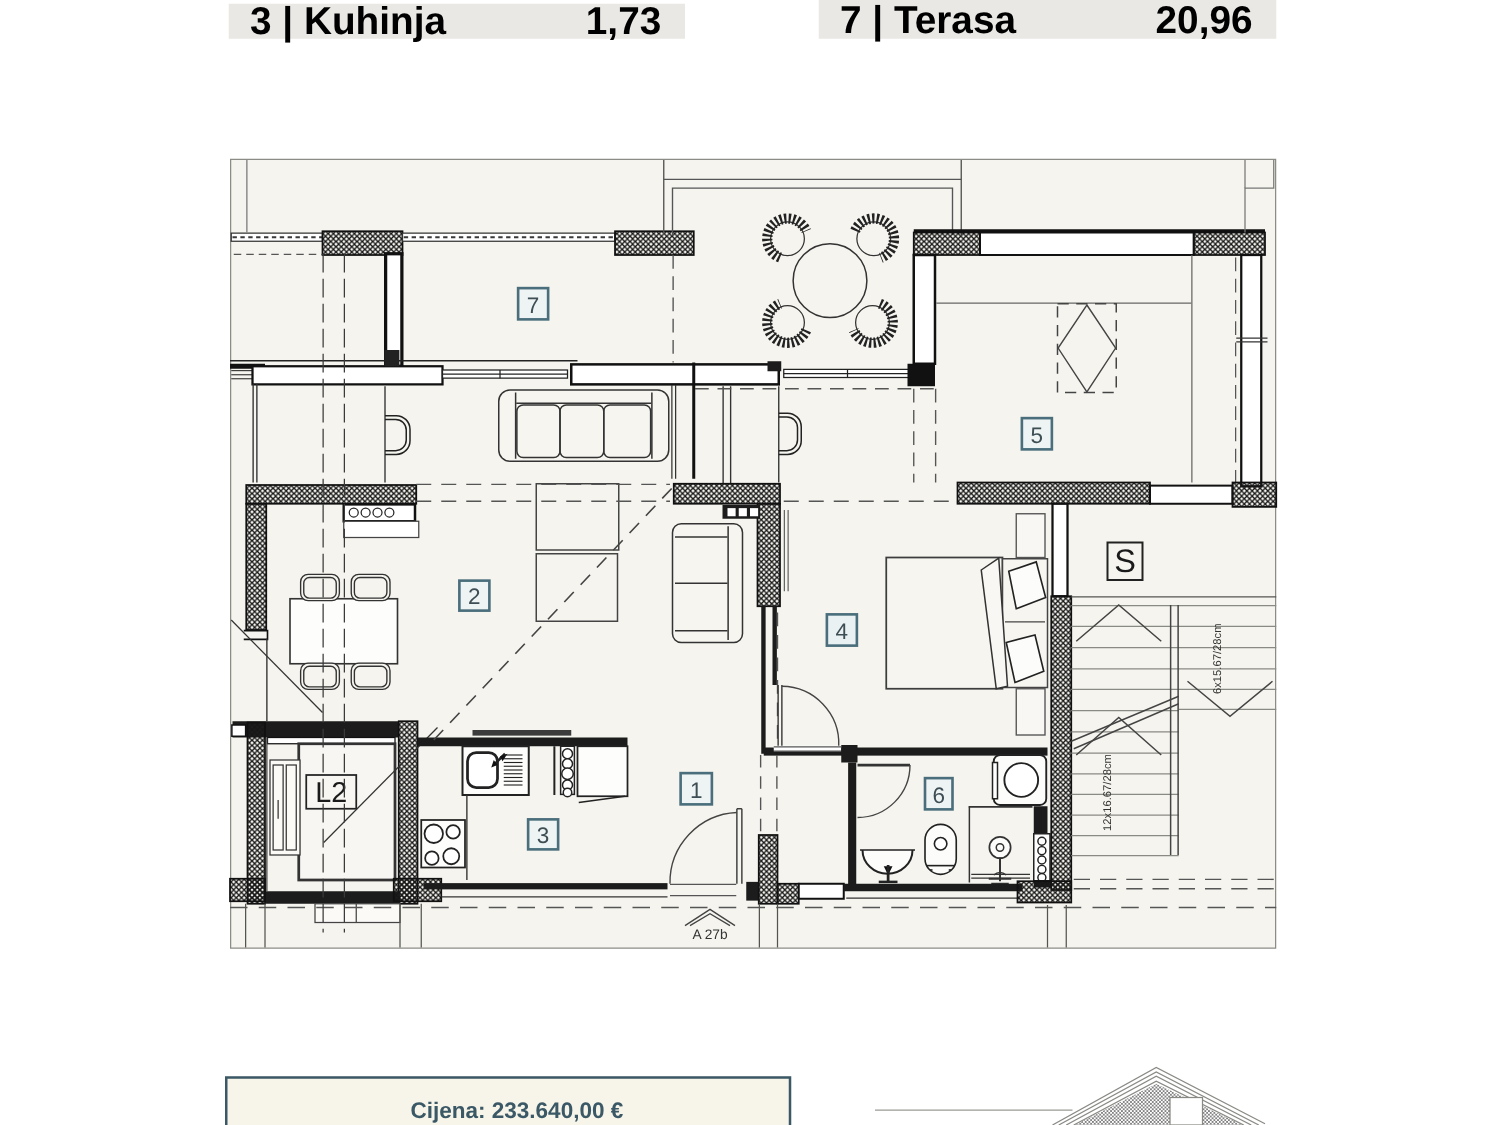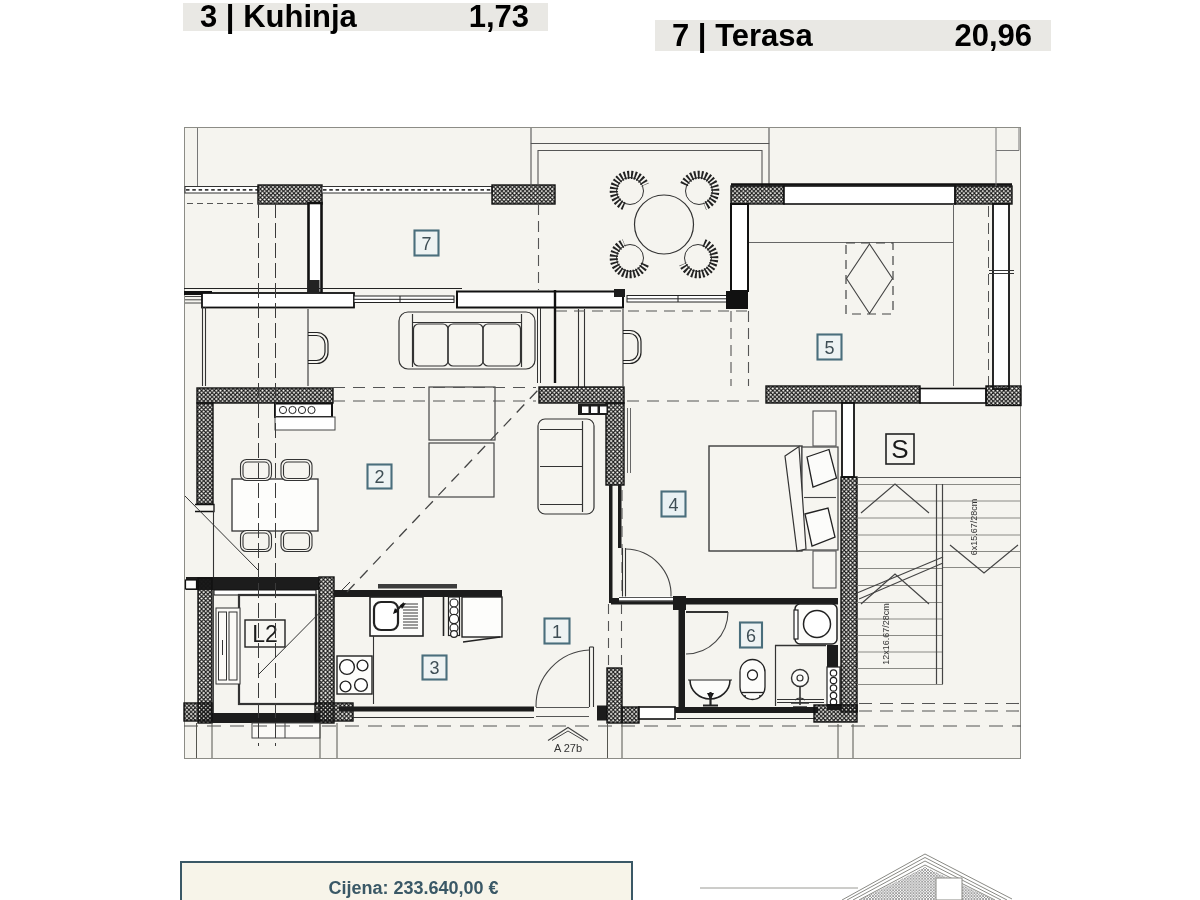--- a/index.html
+++ b/index.html
@@ -14,21 +14,21 @@
 </style>
 </head>
 <body>
 <div id="page">
 
   <div class="row" style="left:183px;top:3px;width:365px;height:28px;">
     <span class="nm">3&nbsp;|&nbsp;Kuhinja</span>
       <span class="vl">1,73</span>
   </div>
 
-  <div class="row" style="left:655px;top:0px;width:396px;height:31px;margin-top:20px;">
+  <div class="row" style="left:655px;top:0px;width:366px;height:31px;">
     <span class="nm">7&nbsp;|&nbsp;Terasa</span>
       <span class="vl">20,96</span>
   </div>
 
   <svg id="plan" width="1200" height="900" viewBox="0 0 1200 900" style="position:absolute;left:0;top:0;">
     <defs>
       <pattern id="xh" width="4.2" height="4.2" patternUnits="userSpaceOnUse">
         <path d="M0,0 L4.2,4.2 M4.2,0 L0,4.2" stroke="#161616" stroke-width="1.05"></path>
       </pattern>
       <pattern id="rh" width="2.9" height="2.9" patternUnits="userSpaceOnUse">

